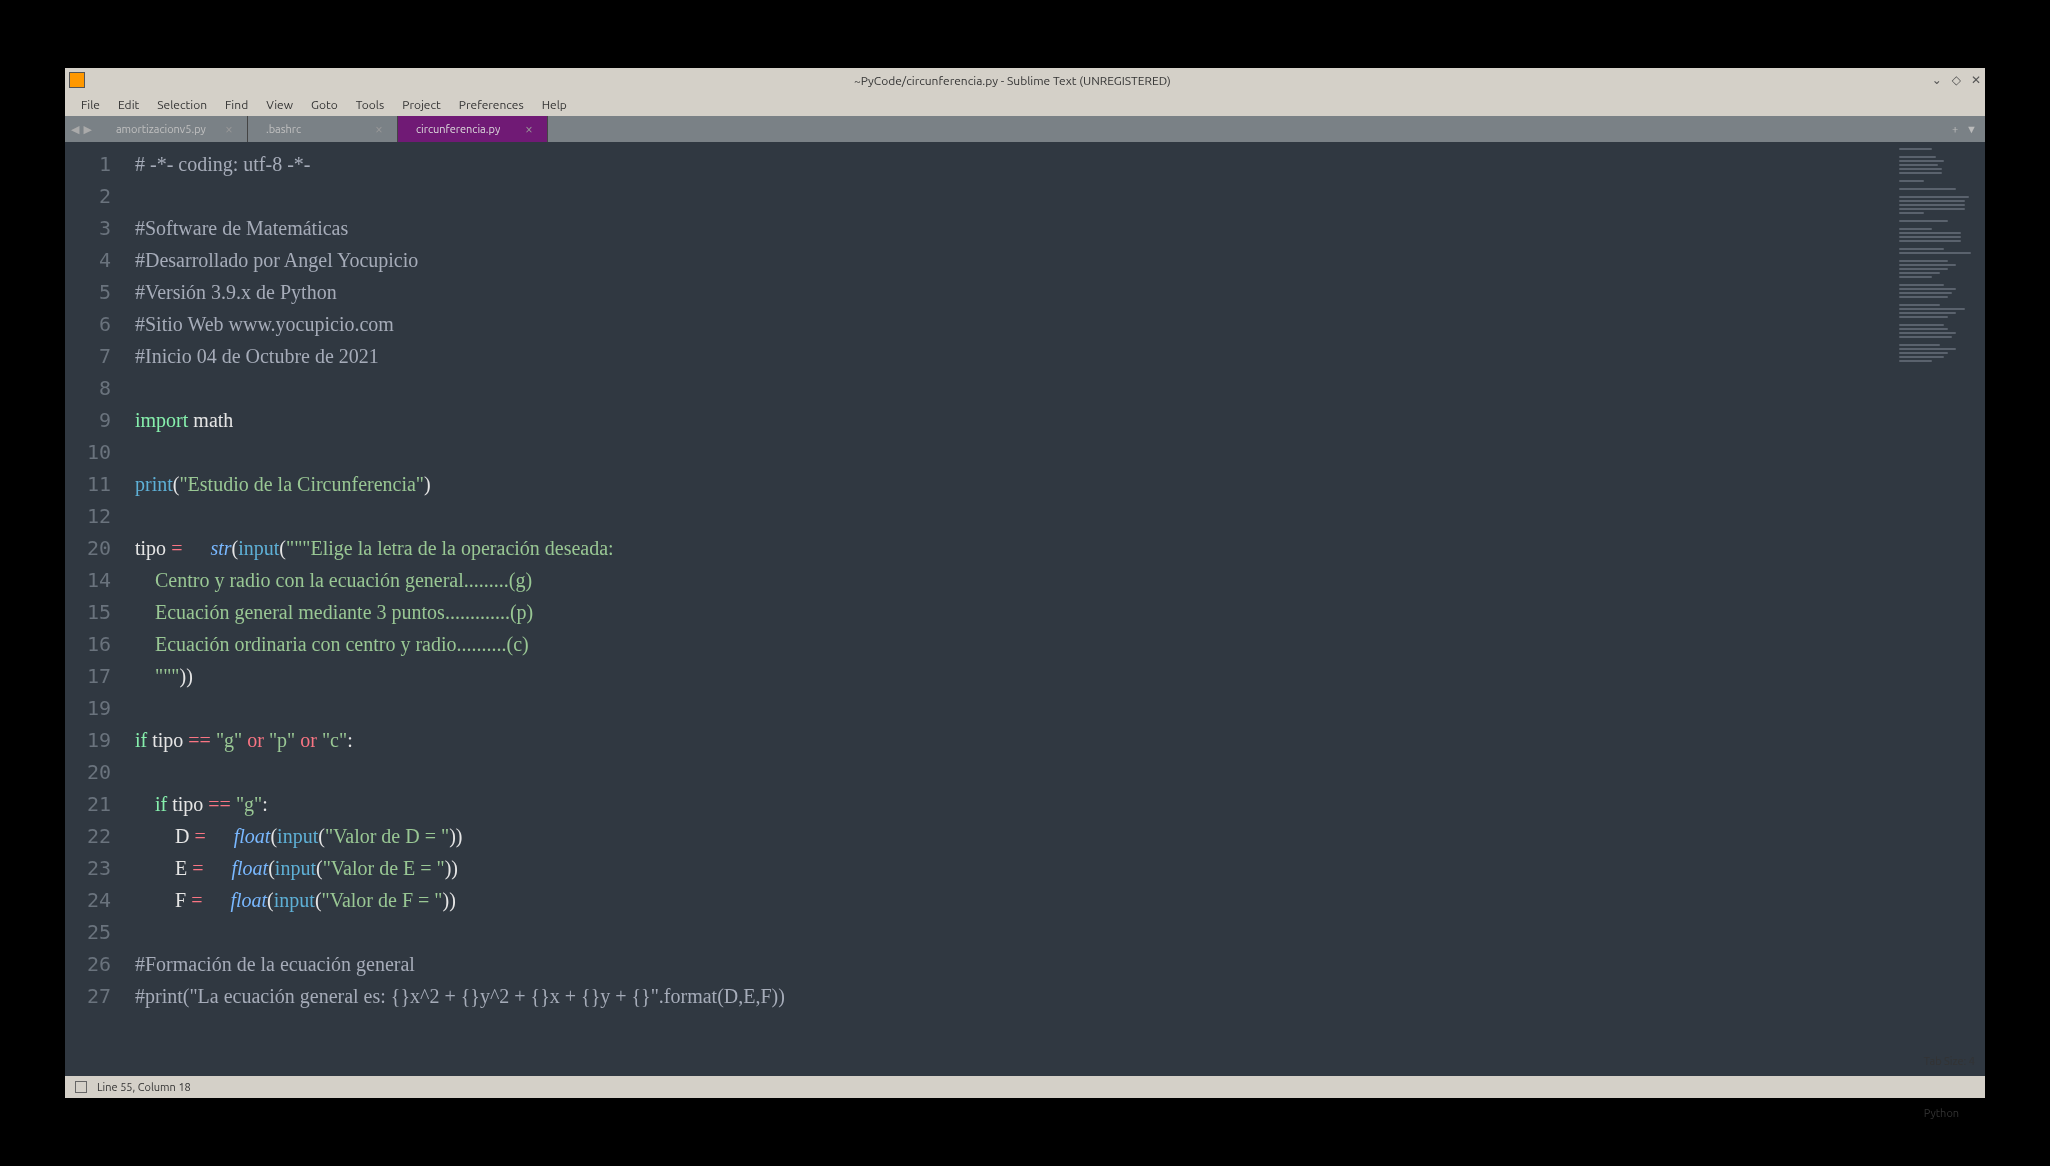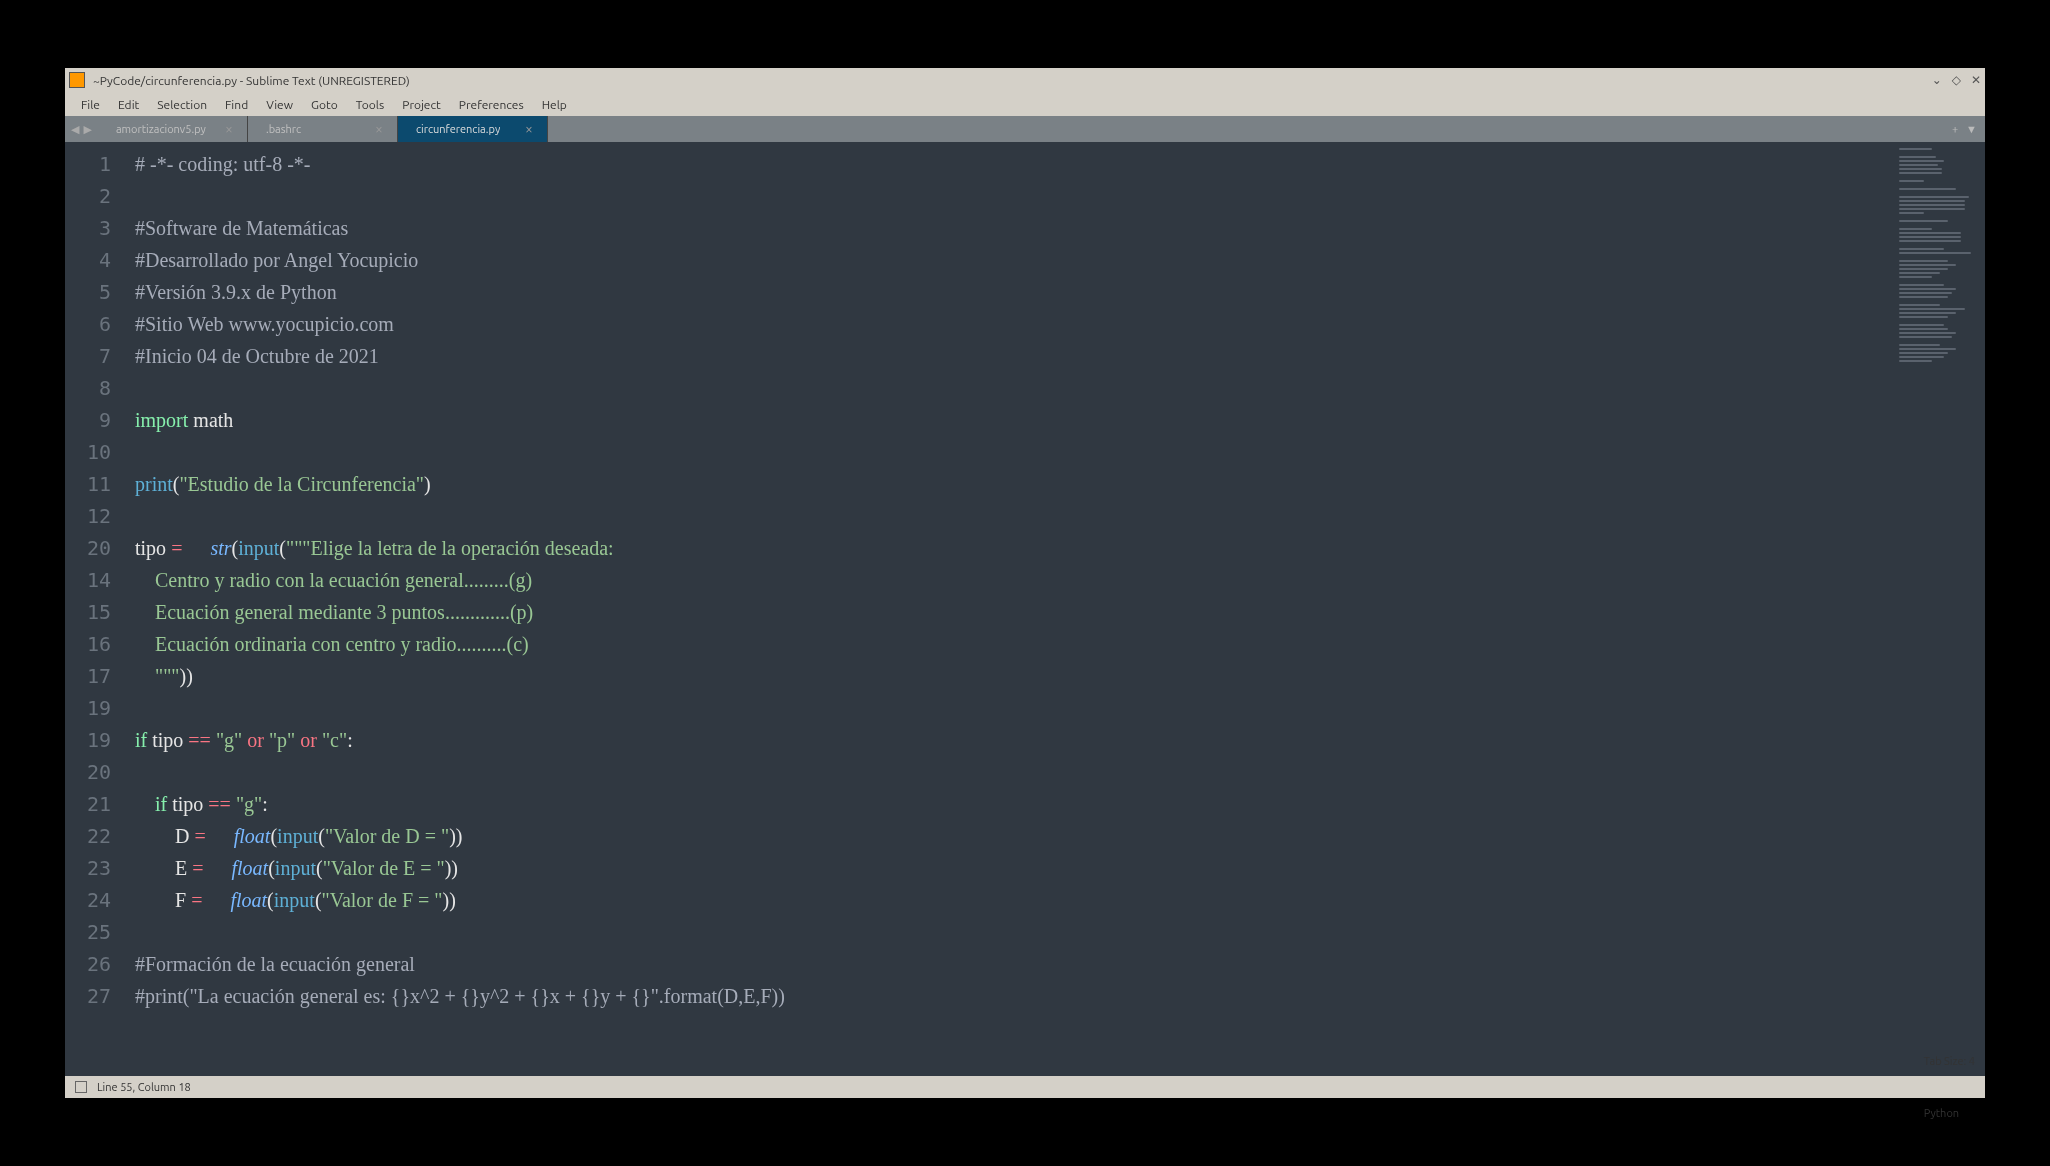--- a/index.html
+++ b/index.html
@@ -32,21 +32,21 @@
 }
 .titlebar .app-icon {
   width: 16px;
   height: 16px;
   background: #ff9800;
   border: 1px solid #555;
   margin-right: 8px;
 }
 .titlebar .title-text {
   flex: 1;
-  text-align: left;
+  text-align: center;
 }
 .titlebar .win-controls {
   display: flex;
   gap: 10px;
   font-size: 12px;
   color: #555;
 }
 .menubar {
   height: 24px;
   background: #d4d0c8;
@@ -81,21 +81,21 @@
   display: flex;
   align-items: center;
   padding: 0 14px 0 18px;
   gap: 10px;
   border-right: 1px solid #444;
   min-width: 150px;
   cursor: pointer;
   color: #c0c0c0;
 }
 .tab.inactive { background: #7a8186; justify-content: center; }
-.tab.active { background: #0c4a6e; color: #ddd; }
+.tab.active { background: #701a75; color: #ddd; }
 .tab .close {
   font-size: 14px;
   color: #999;
   margin-left: auto;
 }
 .tabbar .tab-extra {
   margin-left: auto;
   display: flex;
   align-items: center;
   gap: 8px;

